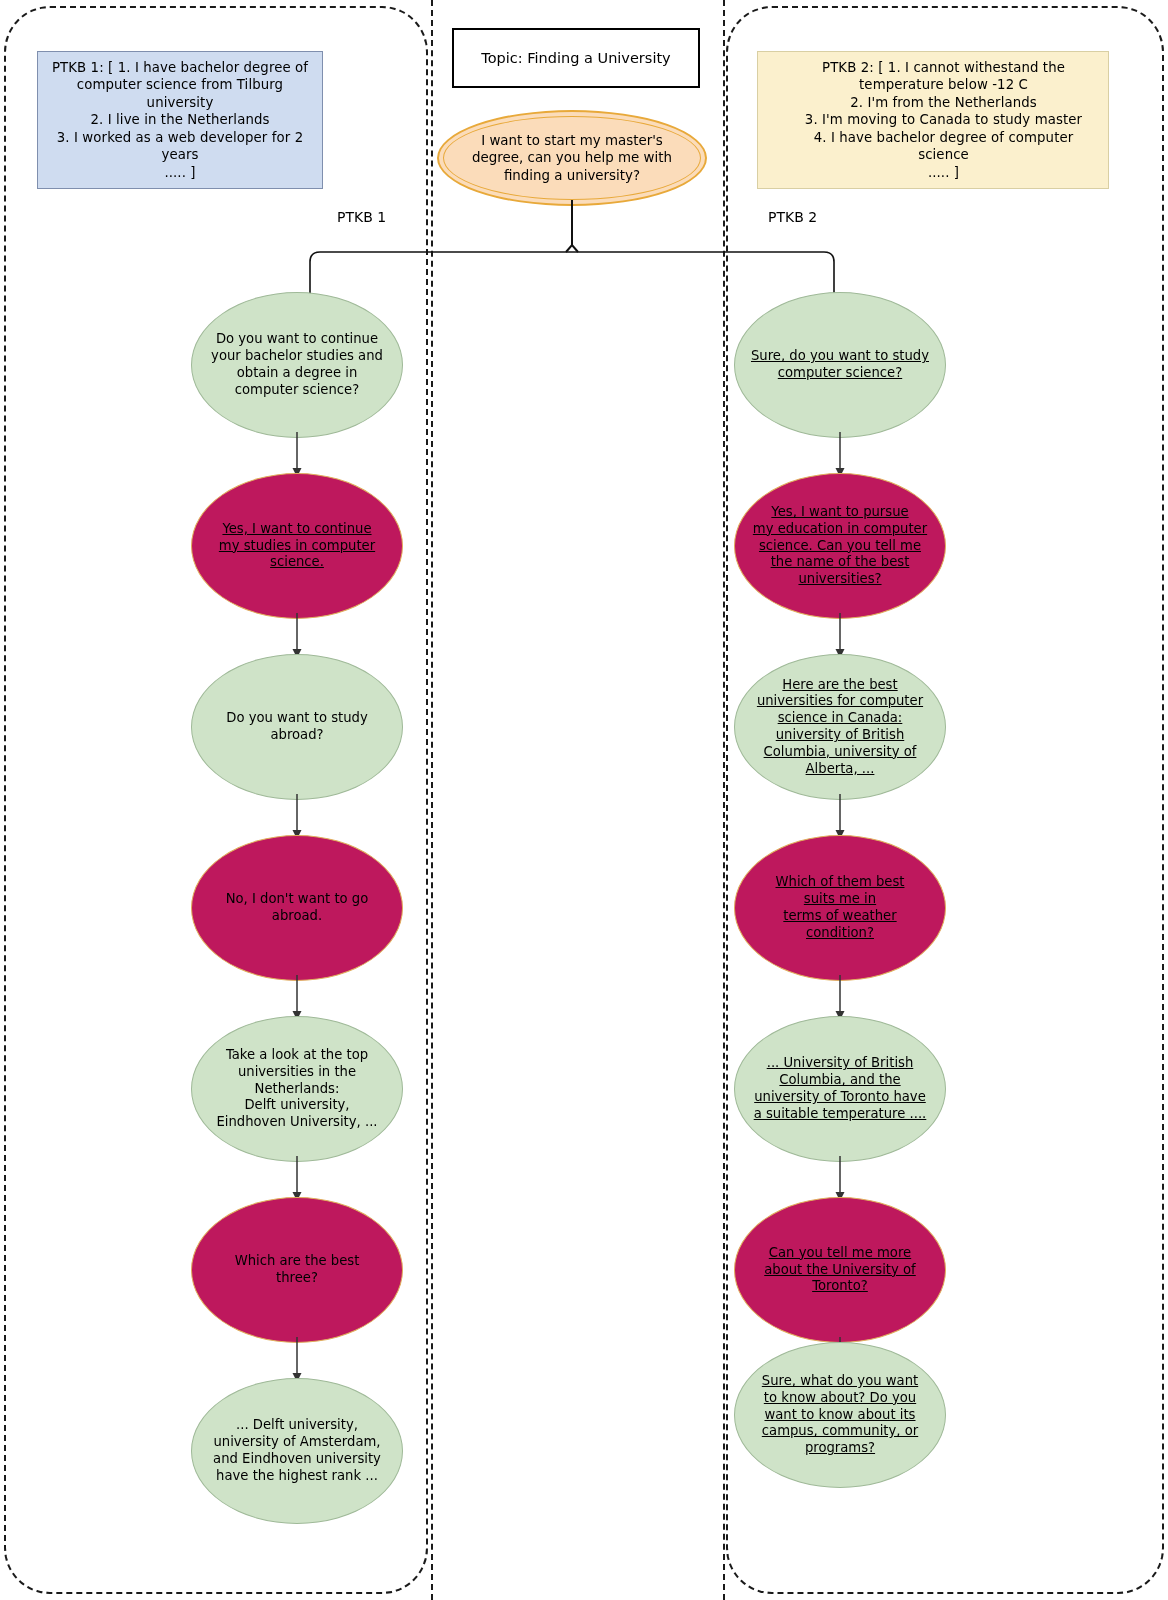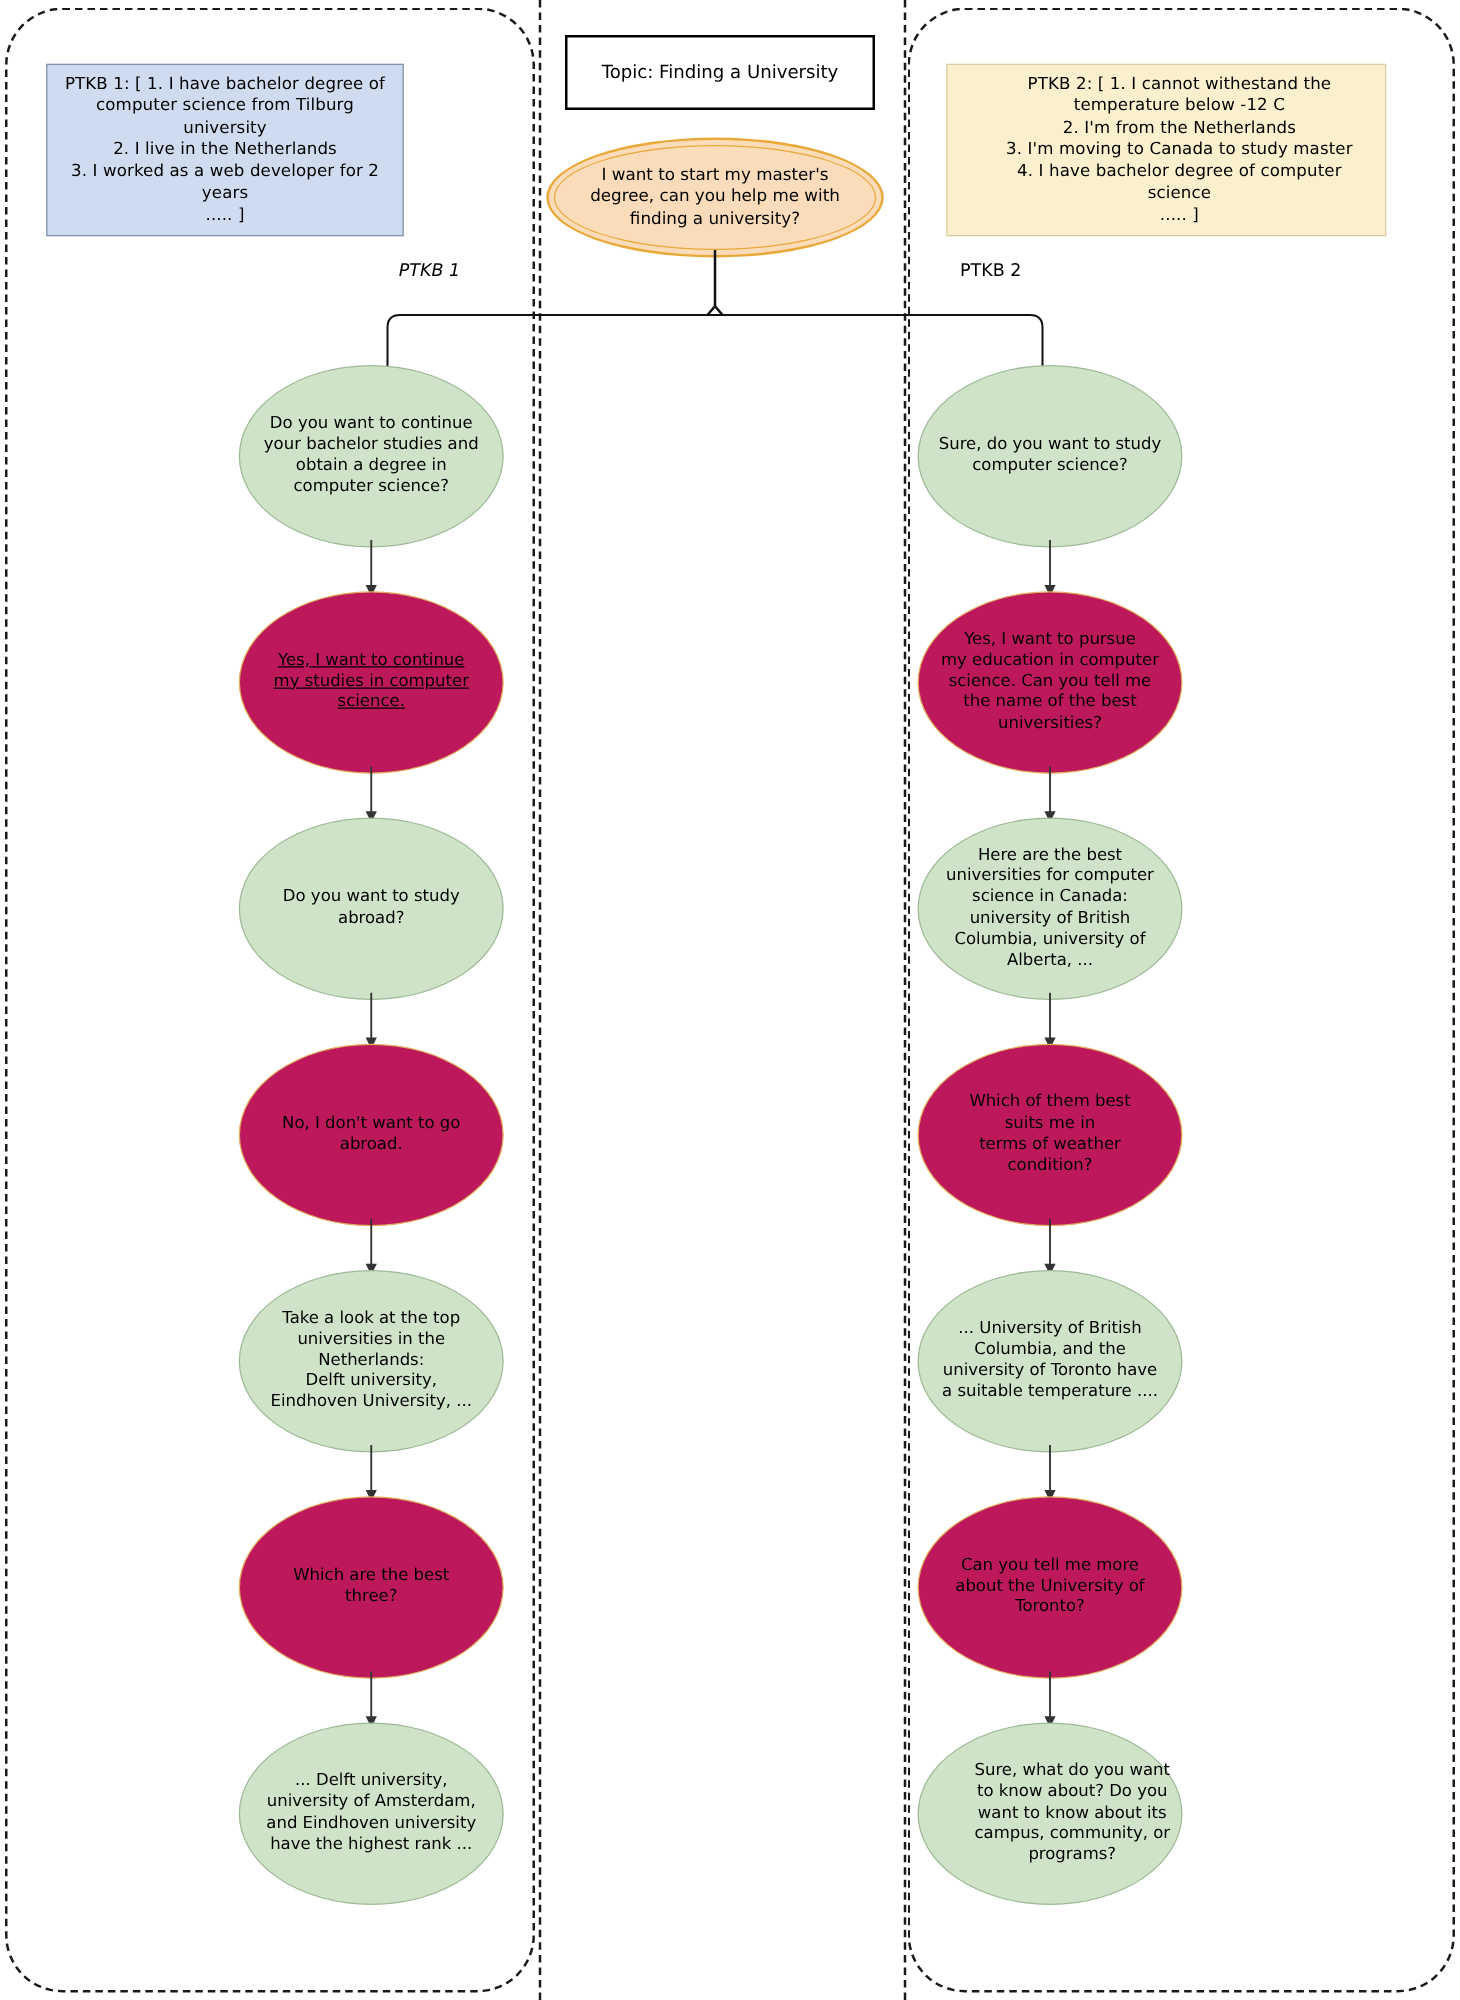--- a/index.html
+++ b/index.html
@@ -107,21 +107,21 @@
     left:0;top:200px;width:1168px;height:120px;
     pointer-events:none;
   }
 
   
   .branch-label{
     position:absolute;
     font-size:14px;
     white-space:nowrap;
   }
-  #label-ptkb1{left:319px;top:209px;font-style:italic;}
+  #label-ptkb1{left:337px;top:209px;}
   #label-ptkb2{left:768px;top:209px;}
 
   
   .node{
     position:absolute;
     width:212px;height:146px;
     border-radius:50%;
     box-sizing:border-box;
     display:flex;align-items:center;justify-content:center;
     text-align:center;
@@ -134,21 +134,21 @@
   }
   .node.system{
     background:#cfe3c8;
     border:1px solid #9fb998;
   }
   .node.user{
     background:#be185d;
     border:1px solid #e0ae5c;
   }
   .col-left{left:191px;}
-  .col-right{left:734px;}
+  .col-right{left:734px;text-decoration:underline;}
 
   
   .arrow{
     position:absolute;
     width:14px;
     pointer-events:none;
   }
 </style>
 </head>
 <body>
@@ -306,21 +306,21 @@
       </svg>
       <div class="node user col-right" style="top: 1197px;">
         <span class="node-text">Can you tell me more
 about the University of
 Toronto?</span>
       </div>
       <svg class="arrow" width="14" height="45" viewBox="0 0 14 45" style="left: 833px; top: 1337px;">
         <path d="M 7 0 L 7 37" stroke="#333333" stroke-width="1.5" fill="none"></path>
         <path d="M 2.5 36 L 7 45 L 11.5 36 Z" fill="#333333"></path>
       </svg>
-      <div class="node system col-right" style="top: 1378px; justify-content: flex-end;">
+      <div class="node system col-right" style="top: 1342px;">
         <span class="node-text">Sure, what do you want
 to know about? Do you
 want to know about its
 campus, community, or
 programs?</span>
       </div>
     </div>
 
 </div>
 

